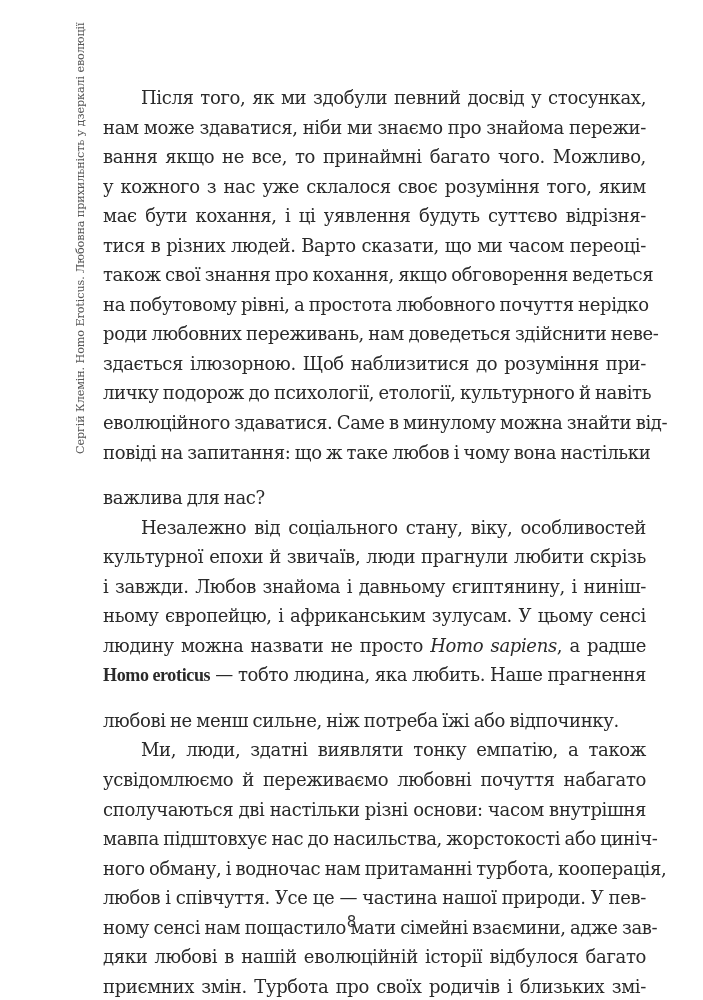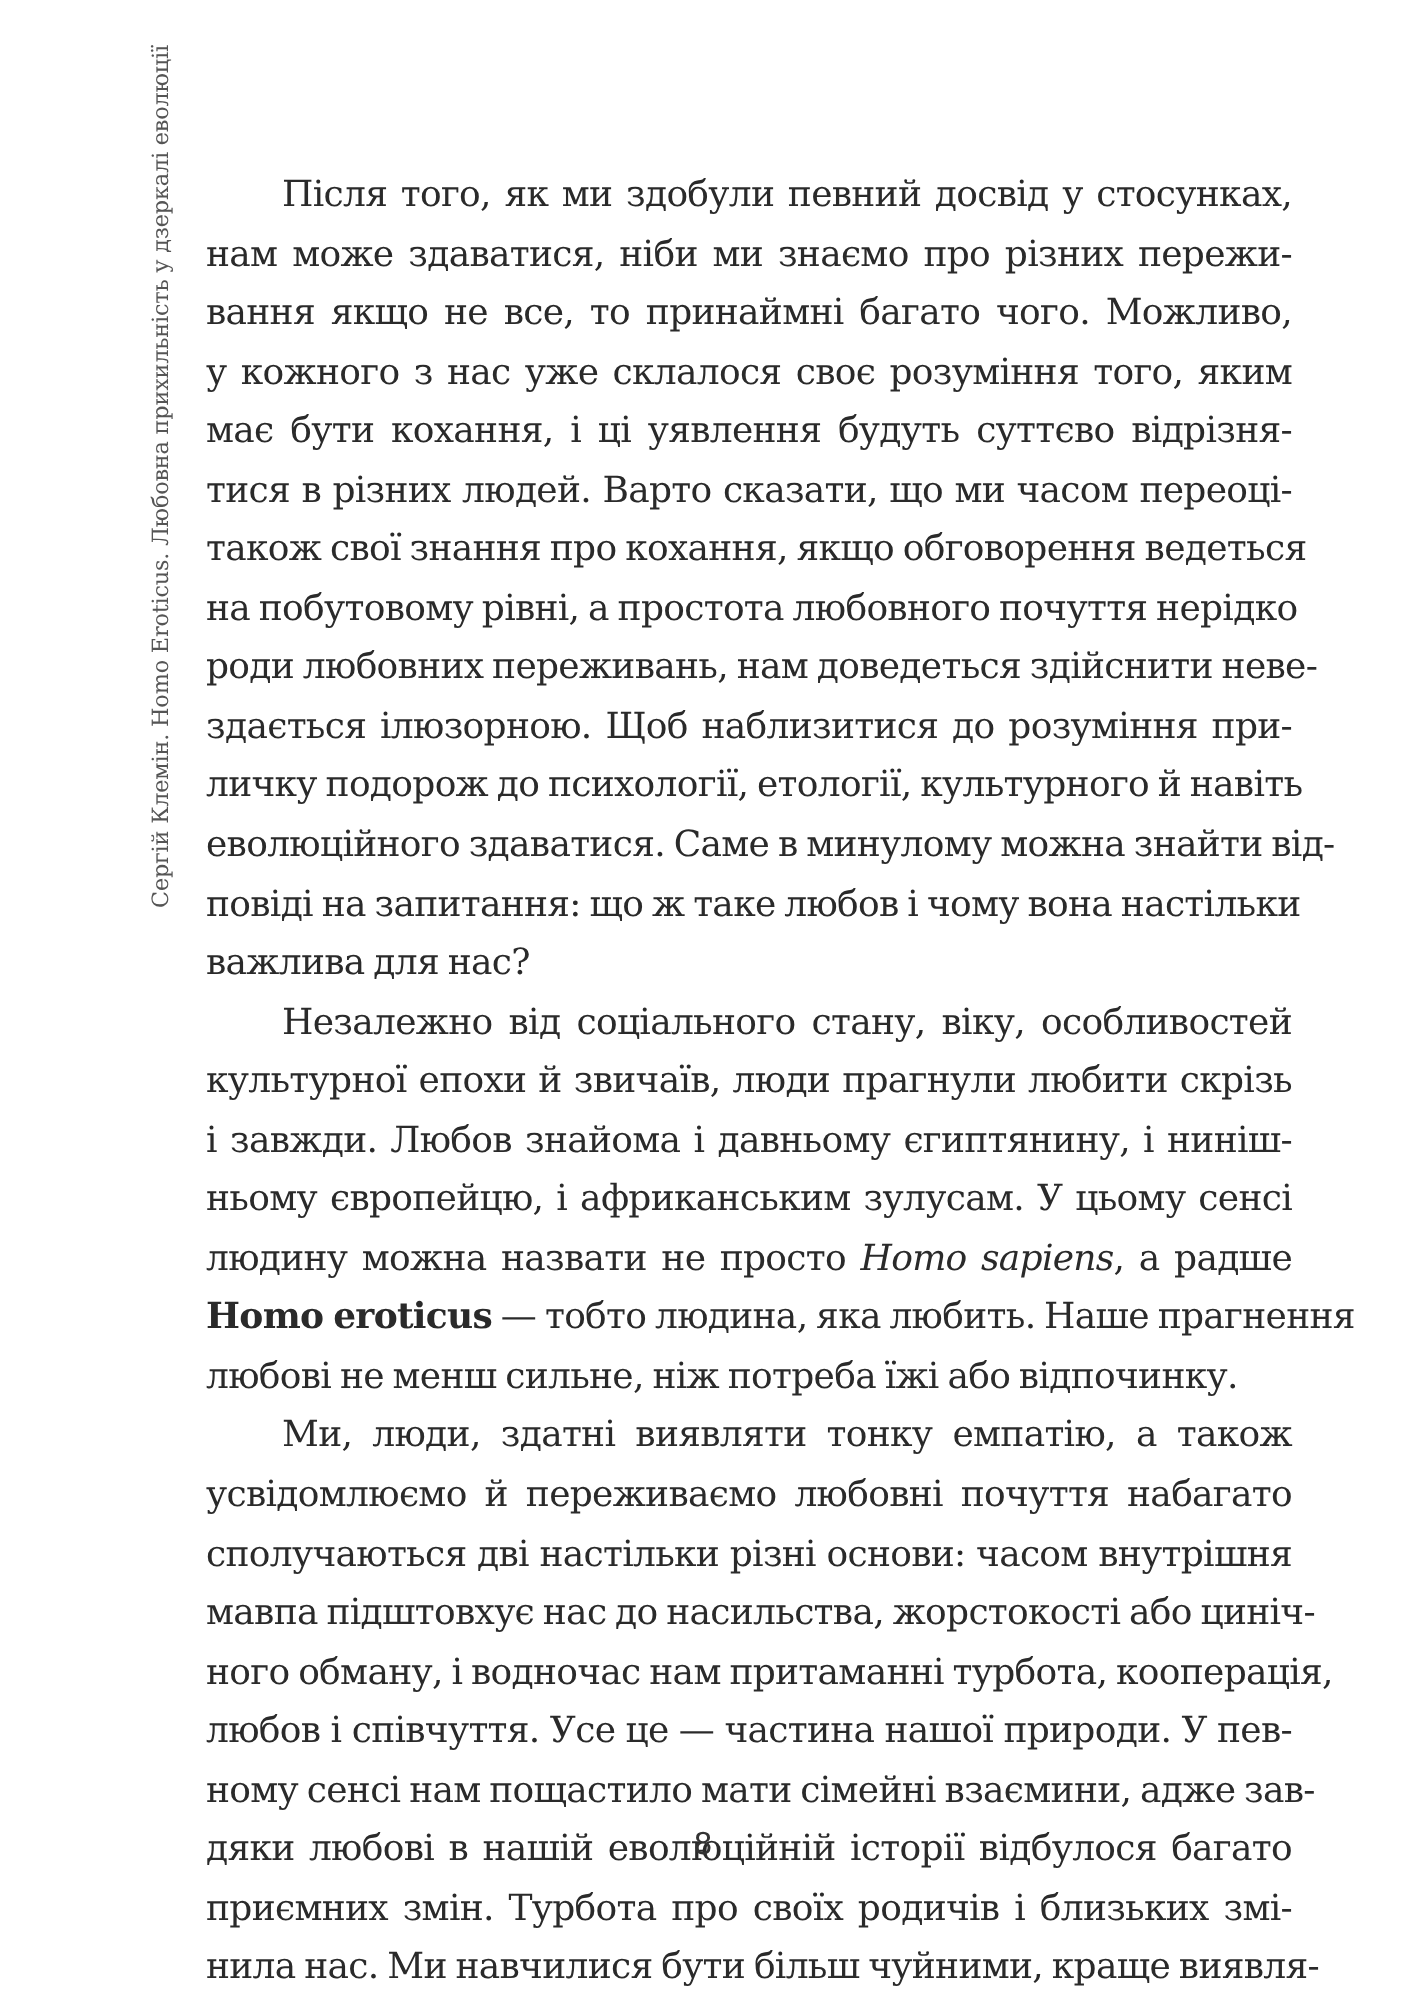--- a/index.html
+++ b/index.html
@@ -41,26 +41,28 @@
       text-align: justify;
       text-align-last: justify;
       letter-spacing: -0.35px;
       word-spacing: -1px;
     }
     .line.indent {
       padding-left: 38px;
     }
     .line.last {
       text-align-last: left;
+      margin-top: 16px;
     }
     .line i {
       font-style: italic;
     }
     .line b {
       font-weight: bold;
+      font-family: Liberation Serif, serif;
     }
     .page-number {
       position: absolute;
       left: 0;
       width: 703px;
       top: 913px;
       text-align: center;
       font-family: "DejaVu Sans", sans-serif;
       font-size: 15px;
       color: #333333;
@@ -68,21 +70,21 @@
   </style>
 </head>
 <body>
 
 <div class="running-head">Сергій Клемін. Homo Eroticus. Любовна прихильність у дзеркалі еволюції</div>
 
 <div class="text-block">
 
   <div>
     <div class="line indent">Після того, як ми здобули певний досвід у стосунках,</div>
-    <div class="line">нам може здаватися, ніби ми знаємо про різних пережи-</div>
+    <div class="line">нам може здаватися, ніби ми знаємо про знайома пережи-</div>
     <div class="line">вання якщо не все, то принаймні багато чого. Можливо,</div>
     <div class="line">у кожного з нас уже склалося своє розуміння того, яким</div>
     <div class="line">має бути кохання, і ці уявлення будуть суттєво відрізня-</div>
     <div class="line">тися в різних людей. Варто сказати, що ми часом переоці-</div>
     <div class="line">також свої знання про кохання, якщо обговорення ведеться</div>
     <div class="line">на побутовому рівні, а простота любовного почуття нерідко</div>
     <div class="line">роди любовних переживань, нам доведеться здійснити неве-</div>
     <div class="line">здається ілюзорною. Щоб наблизитися до розуміння при-</div>
     <div class="line">личку подорож до психології, етології, культурного й навіть</div>
     <div class="line">еволюційного здаватися. Саме в минулому можна знайти від-</div>

